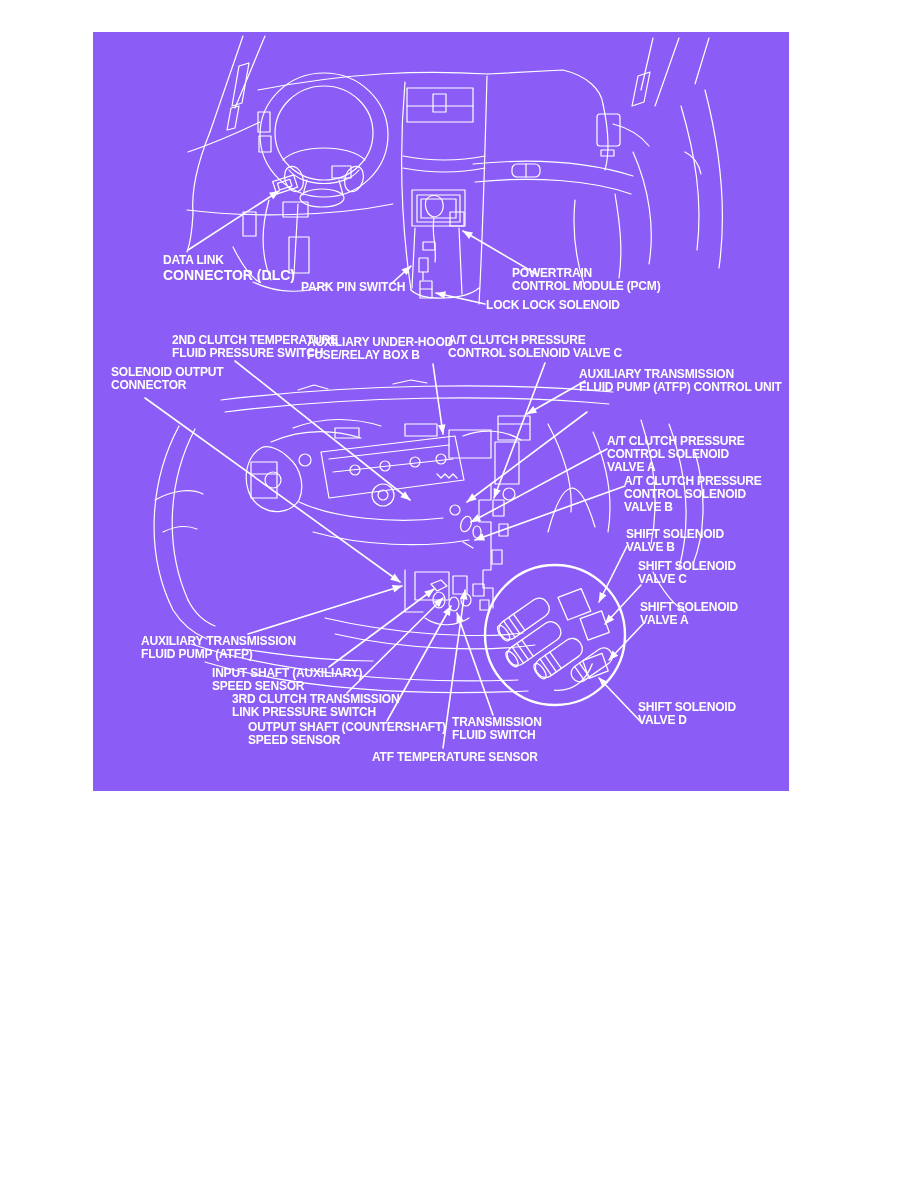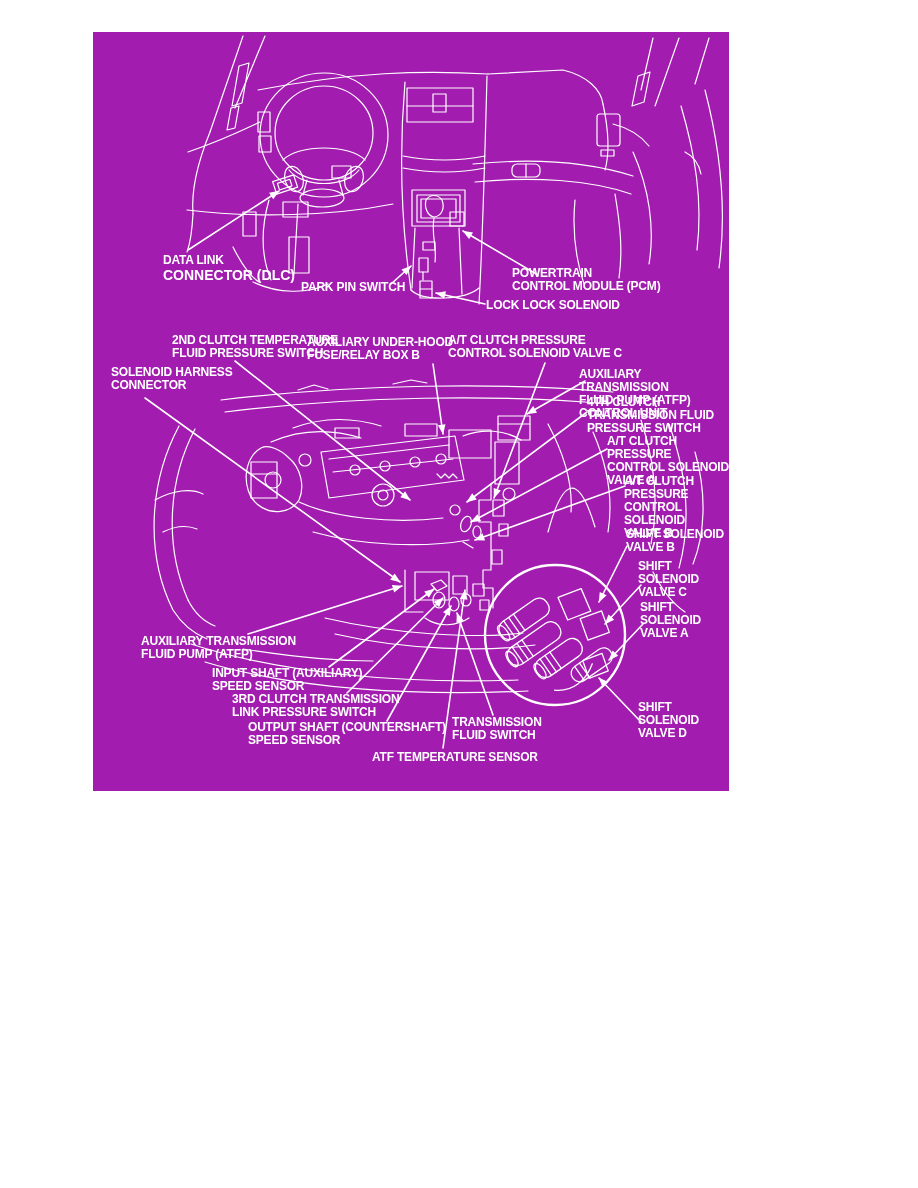--- a/index.html
+++ b/index.html
@@ -4,22 +4,22 @@
 <style>
   html,body{margin:0;padding:0;}
   body{
     width:918px;height:1188px;
     background:#ffffff;
     position:relative;
     font-family:"Liberation Sans",sans-serif;
     overflow:hidden;
   }
   .panel{
-    position:absolute;left:93px;top:32px;width:636px;height:759px;
-    background:#a21caf;overflow:hidden;
+    position:absolute;left:93px;top:32px;width:696px;height:759px;
+    background:#8b5cf6;overflow:hidden;
   }
   .panel svg{position:absolute;left:0;top:0;}
   .lbl{
     position:absolute;
     color:#ffffff;
     font:700 12px/1.09 "Liberation Sans",sans-serif;
     letter-spacing:-0.2px;
     white-space:pre-line;
   }
   .lbl.sm{font-size:14px;letter-spacing:0;}
@@ -248,27 +248,24 @@
   <div class="lbl" style="left:419px;top:235px">POWERTRAIN
 CONTROL MODULE (PCM)</div>
   <div class="lbl" style="left:393px;top:267px">LOCK LOCK SOLENOID</div>
 
   <div class="lbl" style="left:79px;top:302px">2ND CLUTCH TEMPERATURE
 FLUID PRESSURE SWITCH</div>
   <div class="lbl" style="left:214px;top:304px">AUXILIARY UNDER-HOOD
 FUSE/RELAY BOX B</div>
   <div class="lbl" style="left:355px;top:302px">A/T CLUTCH PRESSURE
 CONTROL SOLENOID VALVE C</div>
-  <div class="lbl" style="left:18px;top:334px">SOLENOID HARNESS
+  <div class="lbl" style="left:18px;top:334px">SOLENOID OUTPUT
 CONNECTOR</div>
   <div class="lbl" style="left:486px;top:336px">AUXILIARY TRANSMISSION
 FLUID PUMP (ATFP) CONTROL UNIT</div>
-  <div class="lbl" style="left:494px;top:364px">4TH CLUTCH
-TRANSMISSION FLUID
-PRESSURE SWITCH</div>
   <div class="lbl" style="left:514px;top:403px">A/T CLUTCH PRESSURE
 CONTROL SOLENOID
 VALVE A</div>
   <div class="lbl" style="left:531px;top:443px">A/T CLUTCH PRESSURE
 CONTROL SOLENOID
 VALVE B</div>
   <div class="lbl" style="left:533px;top:496px">SHIFT SOLENOID
 VALVE B</div>
   <div class="lbl" style="left:545px;top:528px">SHIFT SOLENOID
 VALVE C</div>

